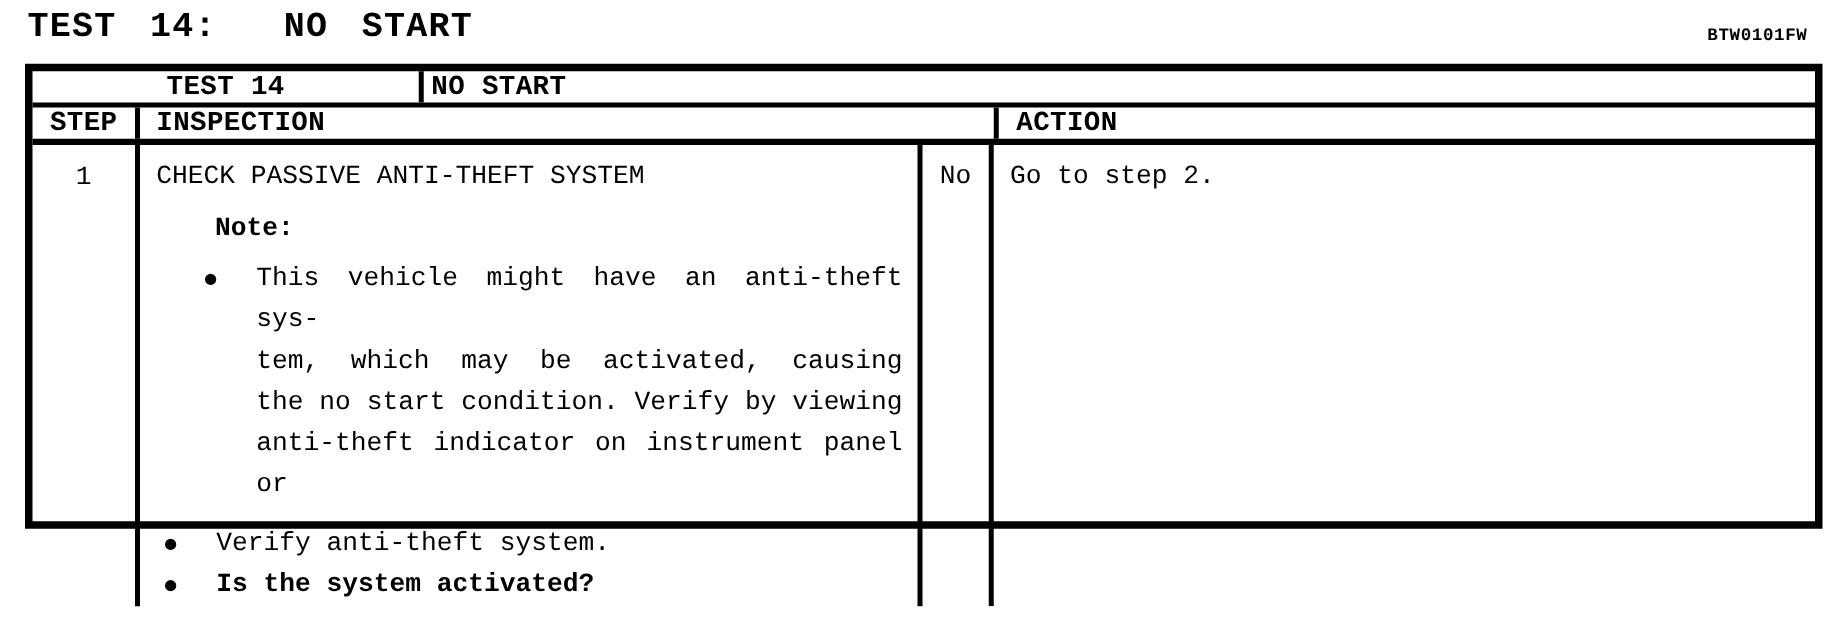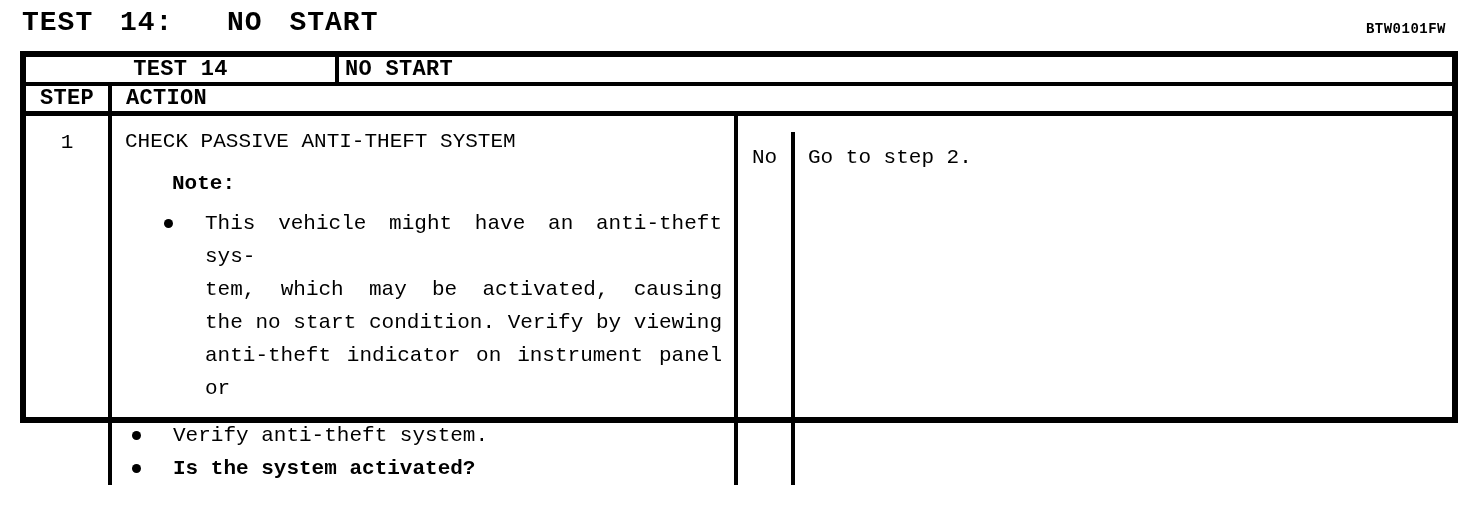--- a/index.html
+++ b/index.html
@@ -82,21 +82,21 @@
     flex: 0 0 auto;
     width: 9px; height: 9px; border-radius: 50%;
     background: #000; margin-top: 12px;
   }
   .note-bullet .dot { margin-right: 32px; }
   .bullet-item .dot { margin-right: 32px; }
 
   
   .result-row { display: flex; }
   .result-row.first { height: 82px; border-bottom: 4px solid #000; }
-  .result-row.last { flex: 1; margin-top: 16px; }
+  .result-row.last { flex: 1; }
   .answer {
     width: 57px; border-right: 4px solid #000;
     text-align: center; padding-top: 9px;
   }
   .action { flex: 1; padding: 9px 10px 0 13px; }
 </style>
 </head>
 <body>
 
 <div class="page">
@@ -106,20 +106,21 @@
 
   <div class="ttable">
 
     <div class="row-title">
       <div class="cell cell-test-label hdr">TEST 14</div>
       <div class="cell cell-test-name hdr">NO START</div>
     </div>
 
     <div class="row-cols">
       <div class="cell col-step hdr">STEP</div>
+      <div class="cell col-inspection hdr">INSPECTION</div>
       <div class="cell col-action hdr">ACTION</div>
     </div>
 
     <div class="row-body">
 
       <div class="cell body-step">1</div>
 
       <div class="cell body-inspection">
         <div class="insp-title">CHECK PASSIVE ANTI-THEFT SYSTEM</div>
         <div class="note-label">Note:</div>

